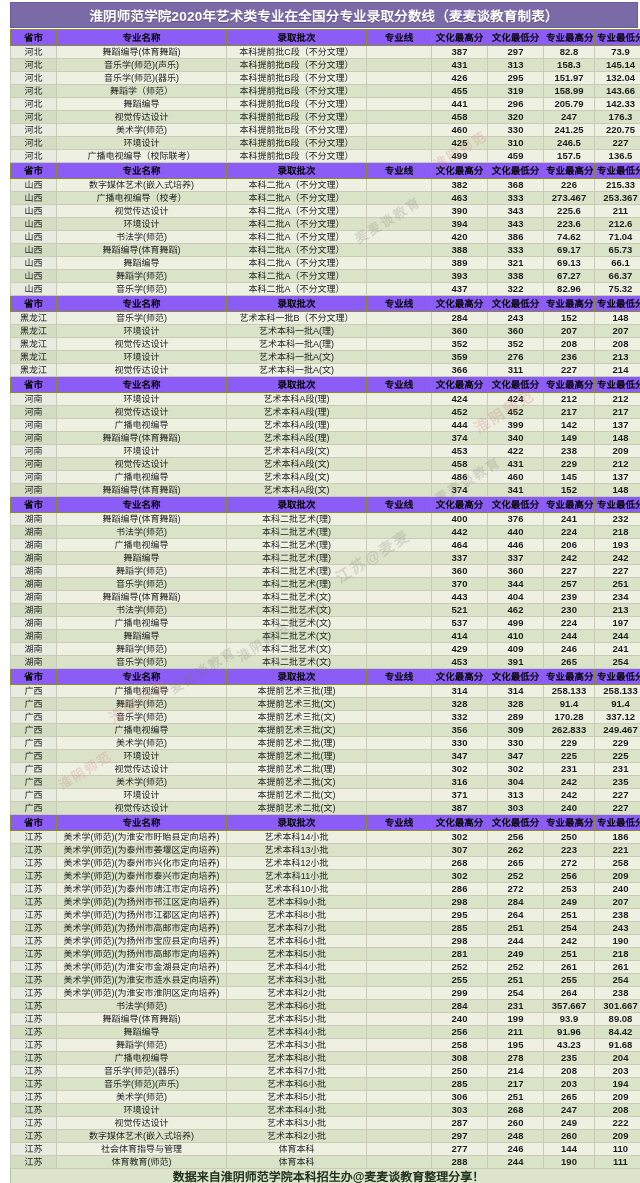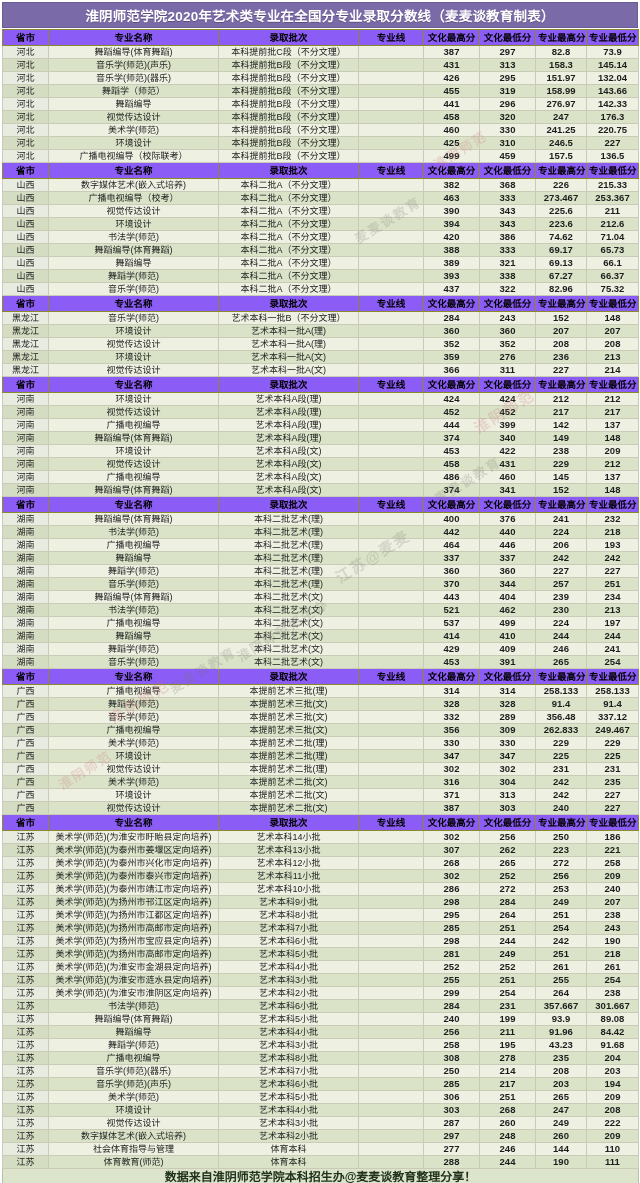--- a/index.html
+++ b/index.html
@@ -8,20 +8,21 @@
     margin: 0; padding: 0;
     background: #ffffff;
     font-family: "Liberation Sans", "DejaVu Sans", sans-serif;
   }
   #page {
     width: 640px;
     height: 1183px;
     position: relative;
     background: #ffffff;
     overflow: hidden;
+    padding-left: 8px;
   }
   
   .title-bar {
     height: 26px;
     margin: 2px 2px 0 2px;
     background: #7b6aa8;
     border: 1px solid #6b5c96;
     display: flex;
     align-items: center;
     justify-content: center;
@@ -202,21 +203,21 @@
           <td class="num">158.99</td>
           <td class="num">143.66</td>
         </tr>
         <tr class="r-a">
           <td class="prov">河北</td>
           <td class="major">舞蹈编导</td>
           <td class="batch">本科提前批B段（不分文理）</td>
           <td class="line"></td>
           <td class="num">441</td>
           <td class="num">296</td>
-          <td class="num">276.97</td>
+          <td class="num">205.79</td>
           <td class="num">142.33</td>
         </tr>
         <tr class="r-b">
           <td class="prov">河北</td>
           <td class="major">视觉传达设计</td>
           <td class="batch">本科提前批B段（不分文理）</td>
           <td class="line"></td>
           <td class="num">458</td>
           <td class="num">320</td>
           <td class="num">247</td>
@@ -662,21 +663,21 @@
           <td class="num">91.4</td>
           <td class="num">91.4</td>
         </tr>
         <tr class="r-a">
           <td class="prov">广西</td>
           <td class="major">音乐学(师范)</td>
           <td class="batch">本提前艺术三批(文)</td>
           <td class="line"></td>
           <td class="num">332</td>
           <td class="num">289</td>
-          <td class="num">356.48</td>
+          <td class="num">170.28</td>
           <td class="num">337.12</td>
         </tr>
         <tr class="r-b">
           <td class="prov">广西</td>
           <td class="major">广播电视编导</td>
           <td class="batch">本提前艺术三批(文)</td>
           <td class="line"></td>
           <td class="num">356</td>
           <td class="num">309</td>
           <td class="num">262.833</td>

